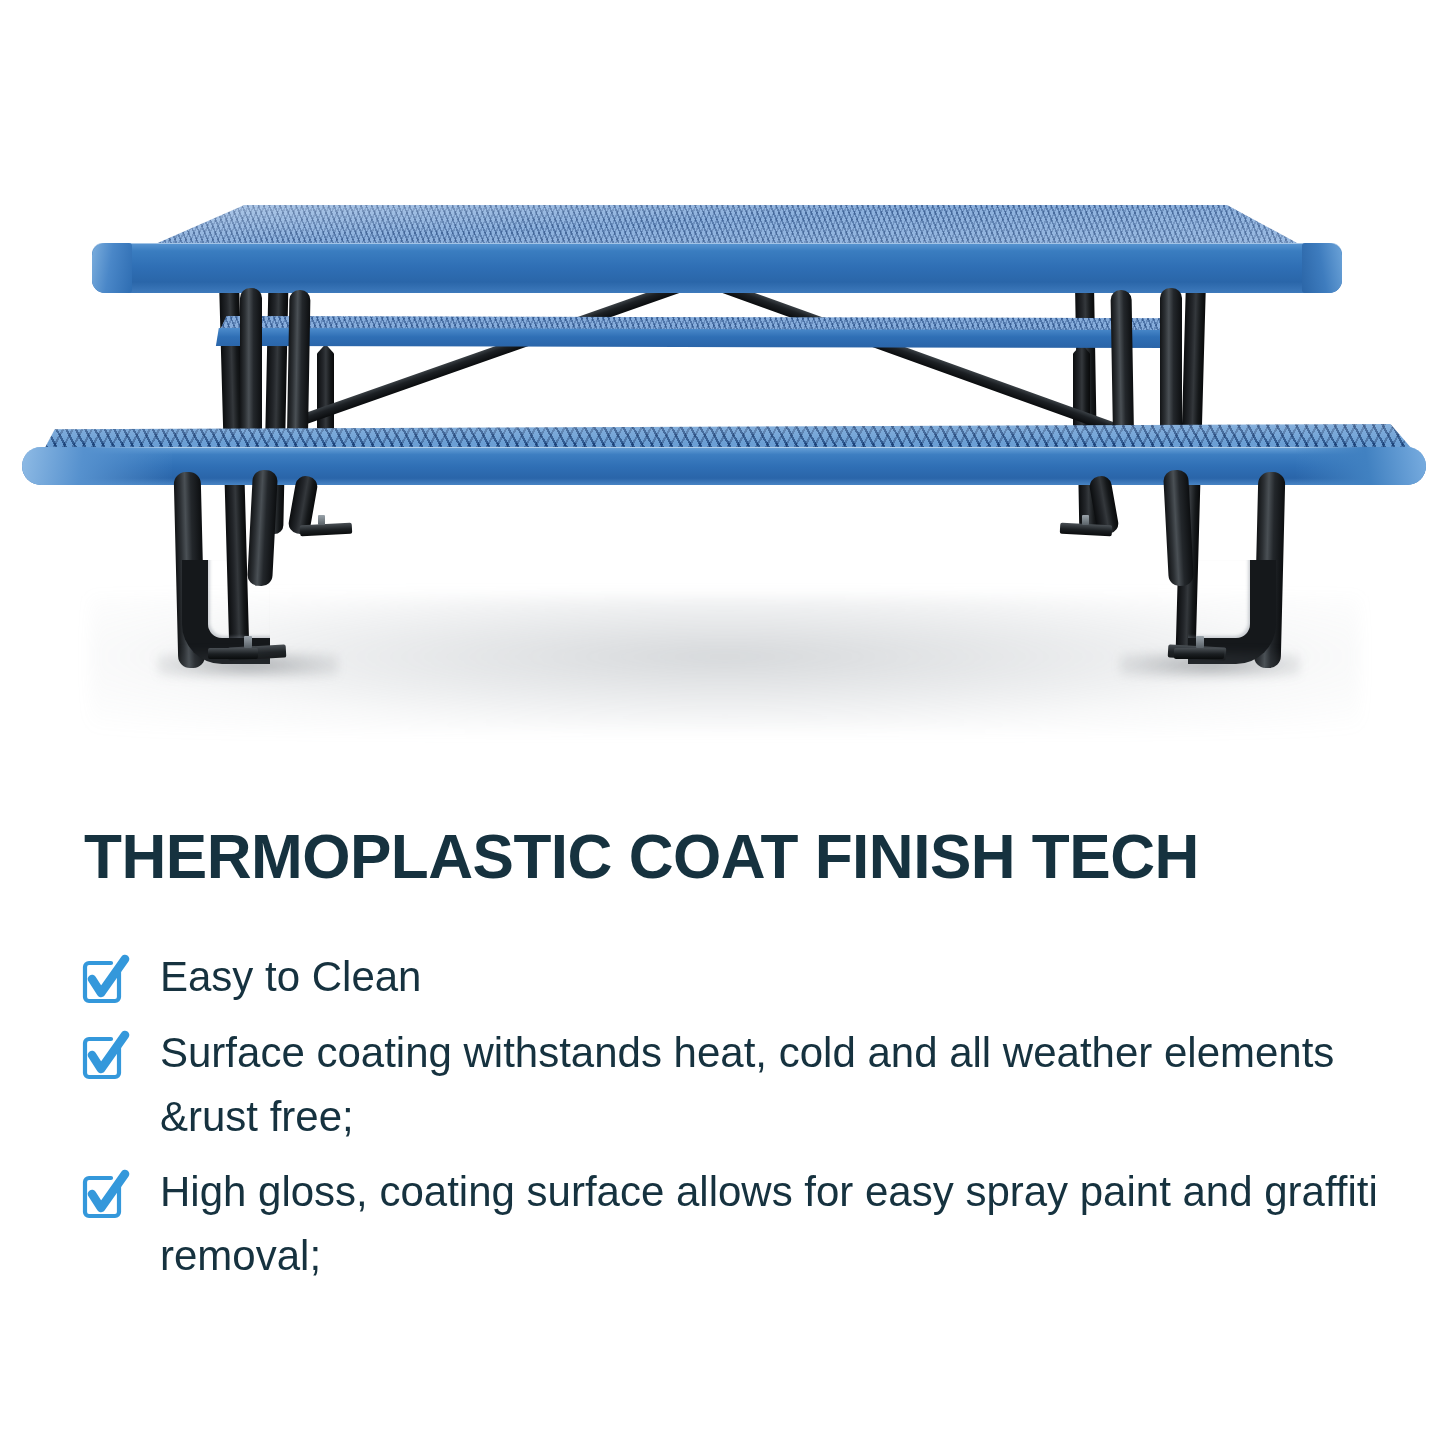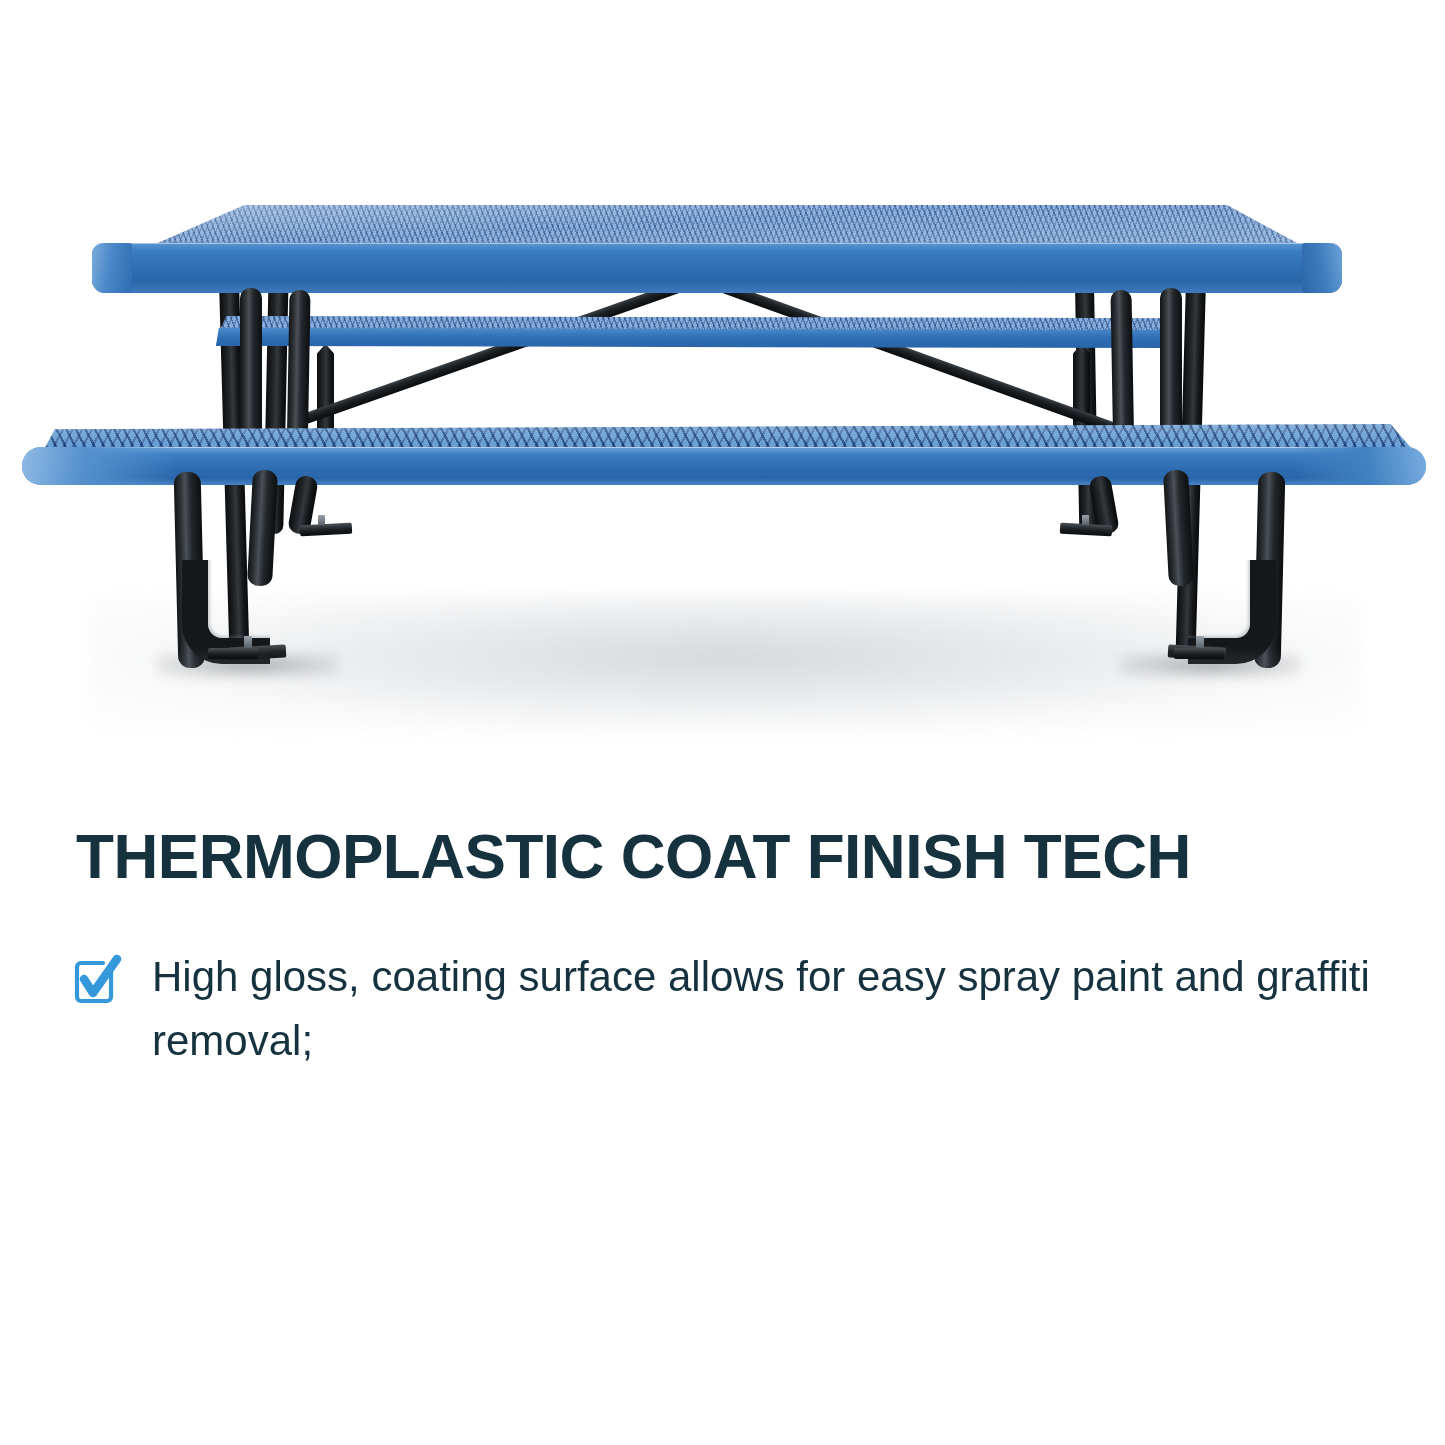--- a/index.html
+++ b/index.html
@@ -187,21 +187,21 @@
   }
   .foot-bolt {
     position: absolute;
     background: linear-gradient(to bottom, #9AA3AA, #5A6268);
     border-radius: 1px;
   }
 
   
   #feature-block {
     position: absolute;
-    left: 0; top: 790px;
+    left: 8px; top: 790px;
     width: 1421px;
     height: 655px;
   }
   #headline {
     position: absolute;
     left: 76px; top: 35px;
     width: 1330px;
     font-size: 63px;
     line-height: 1.0;
     font-weight: bold;
@@ -323,21 +323,39 @@
   <div class="foot-plate" style="left:1174px; top:648px; width:50px; height:11px;"></div>
 
 </div>
 
 <div id="feature-block">
 
   <div id="headline">THERMOPLASTIC COAT FINISH TECH</div>
 
   <div id="bullet-list">
 
-
+    <div class="bullet">
+      <div class="check-box">
+        <svg width="52" height="52" viewBox="0 0 52 52" aria-hidden="true">
+          <path d="M41 16 L41 43 A4 4 0 0 1 37 47 L11 47 A4 4 0 0 1 7 43 L7 13 A4 4 0 0 1 11 9 L33 9" fill="none" stroke="#3498DB" stroke-width="4.2" stroke-linecap="round"></path>
+          <path d="M14 25 L23 39 L47 5" fill="none" stroke="#3498DB" stroke-width="8.6" stroke-linecap="round" stroke-linejoin="round"></path>
+        </svg>
+      </div>
+      <div class="bullet-text">Easy to Clean</div>
+    </div>
+
+    <div class="bullet">
+      <div class="check-box">
+        <svg width="52" height="52" viewBox="0 0 52 52" aria-hidden="true">
+          <path d="M41 16 L41 43 A4 4 0 0 1 37 47 L11 47 A4 4 0 0 1 7 43 L7 13 A4 4 0 0 1 11 9 L33 9" fill="none" stroke="#3498DB" stroke-width="4.2" stroke-linecap="round"></path>
+          <path d="M14 25 L23 39 L47 5" fill="none" stroke="#3498DB" stroke-width="8.6" stroke-linecap="round" stroke-linejoin="round"></path>
+        </svg>
+      </div>
+      <div class="bullet-text">Surface coating withstands heat, cold and all weather elements &amp;rust free;</div>
+    </div>
 
     <div class="bullet">
       <div class="check-box">
         <svg width="52" height="52" viewBox="0 0 52 52" aria-hidden="true">
           <path d="M41 16 L41 43 A4 4 0 0 1 37 47 L11 47 A4 4 0 0 1 7 43 L7 13 A4 4 0 0 1 11 9 L33 9" fill="none" stroke="#3498DB" stroke-width="4.2" stroke-linecap="round"></path>
           <path d="M14 25 L23 39 L47 5" fill="none" stroke="#3498DB" stroke-width="8.6" stroke-linecap="round" stroke-linejoin="round"></path>
         </svg>
       </div>
       <div class="bullet-text">High gloss, coating surface allows for easy spray paint and graffiti removal;</div>
     </div>

